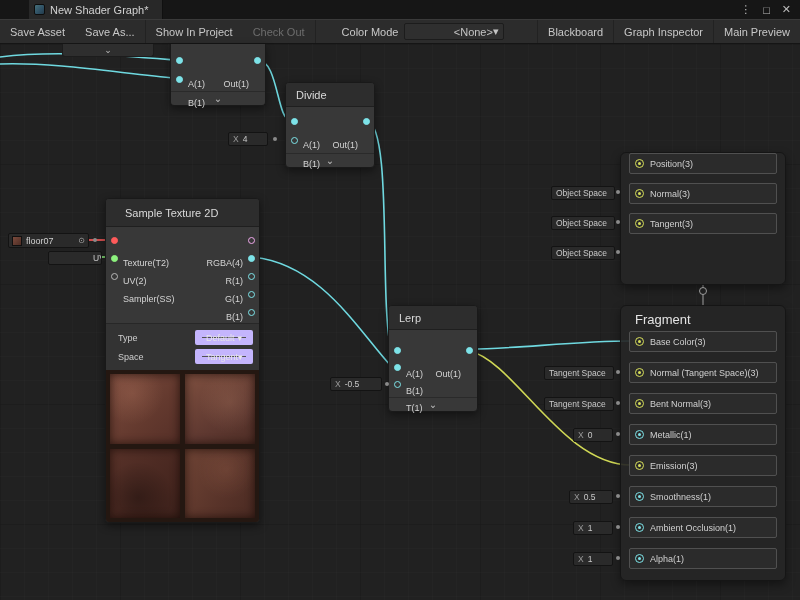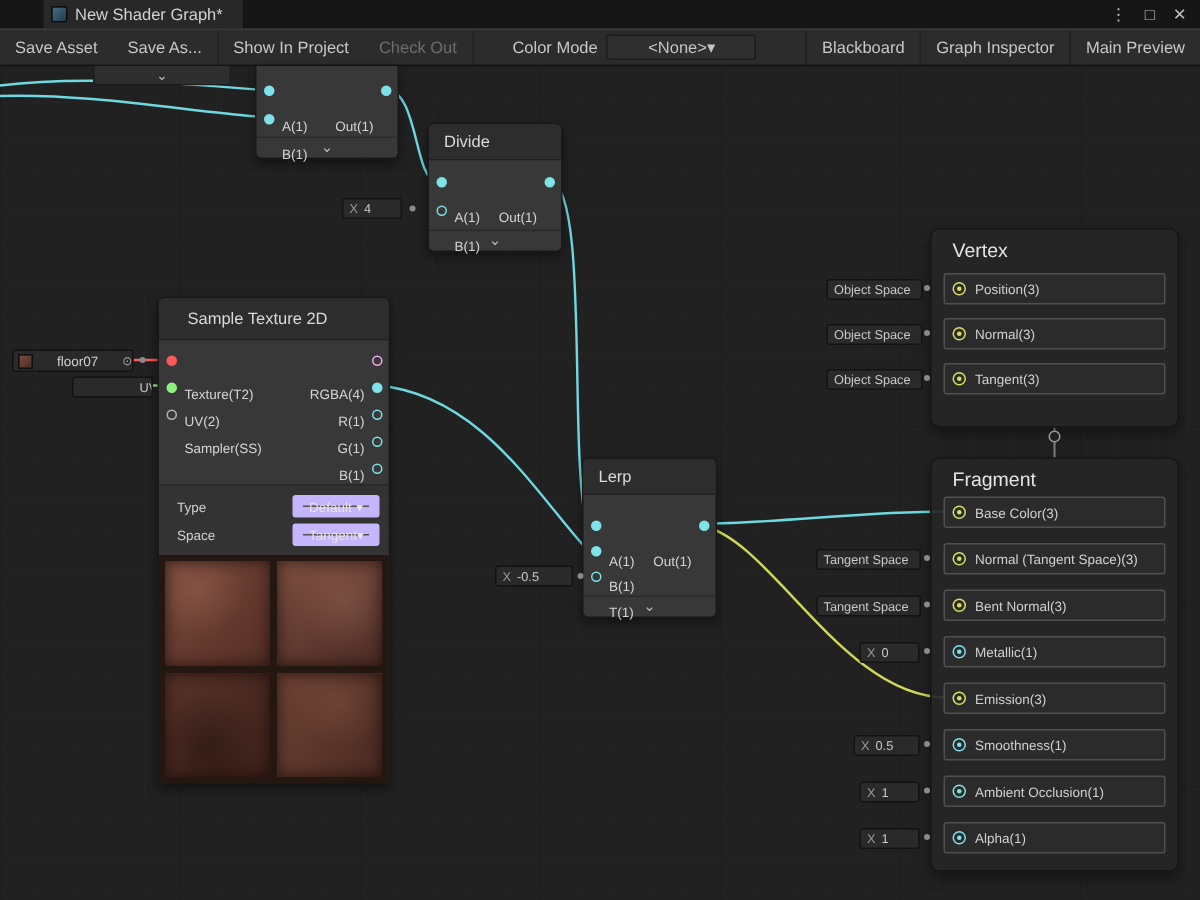--- a/index.html
+++ b/index.html
@@ -23,21 +23,21 @@
   .toolbar{ position:absolute; left:0; top:19px; width:800px; height:25px;
             background:#2c2c2c; border-top:1px solid #3a3a3a;
             border-bottom:1px solid #151515; display:flex; align-items:center;
             font-size:11px; color:#c8c8c8; }
   .tbtn{ padding:0 10px; height:100%; display:flex; align-items:center; white-space:nowrap; }
   .tbtn.disabled{ color:#6d6d6d; }
   .tsep{ width:1px; height:100%; background:#222222; }
   .tlabel{ padding:0 6px 0 26px; color:#c8c8c8; }
   .dropdown{ width:100px; height:17px; background:#2f2f2f; border:1px solid #1c1c1c;
              border-radius:2px; display:flex; align-items:center;
-             justify-content:center; padding:0 5px; color:#c4c4c4; }
+             justify-content:flex-end; padding:0 5px; color:#c4c4c4; }
   .tspacer{ flex:1; }
 
   
   .graph-bg{ position:absolute; left:0; top:44px; width:800px; height:556px;
     background-color:#212121;
     background-image:
       linear-gradient(rgba(255,255,255,0.015) 1px, transparent 1px),
       linear-gradient(90deg, rgba(255,255,255,0.015) 1px, transparent 1px),
       linear-gradient(rgba(0,0,0,0.25) 1px, transparent 1px),
       linear-gradient(90deg, rgba(0,0,0,0.25) 1px, transparent 1px);
@@ -88,21 +88,21 @@
   .tile.t4{ background:radial-gradient(circle at 60% 30%, rgba(255,170,130,.10), transparent 45%),
             linear-gradient(120deg,#6f4435,#583329 60%,#4a2a22); }
 
   
   .ext{ position:absolute; height:14px; background:#2a2a2a; border:1px solid #131313;
         border-radius:2px; display:flex; align-items:center; font-size:8.5px;
         color:#c9c9c9; padding:0 4px; white-space:nowrap; overflow:hidden; }
   .ext .xlab{ color:#9a9a9a; margin-right:4px; }
   .cdot{ position:absolute; width:4px; height:4px; border-radius:50%; background:#8a8a8a; }
   .obj-field{ position:absolute; height:15px; background:#2a2a2a; border:1px solid #131313;
-              border-radius:2px; display:flex; align-items:center; gap:16px;
+              border-radius:2px; display:flex; align-items:center; gap:4px;
               font-size:9px; color:#d0d0d0; padding:0 3px; }
   .obj-thumb{ width:10px; height:10px; background:linear-gradient(135deg,#7b4b3d,#4e2d25);
               border:1px solid #101010; flex:none; }
   .obj-picker{ margin-left:auto; color:#a8a8a8; font-size:8px; line-height:8px; }
 
   
   .cut-bar{ position:absolute; background:#2e2e2e; border:1px solid #1c1c1c; border-top:none;
             border-radius:0 0 3px 3px; display:flex; align-items:center;
             justify-content:center; color:#bdbdbd; font-size:9px; line-height:9px; }
 
@@ -327,21 +327,20 @@
     </div>
   </div>
 
   <div class="ext" style="left:330px;top:377px;width:52px;">
     <span class="xlab">X</span>
     <span>-0.5</span>
   </div>
   <div class="cdot" style="left:385px;top:382px;"></div>
 
   <div class="block" style="left:620px;top:152px;width:166px;height:133px;">
-    <div class="block-title">Vertex</div>
     <div class="brow">
       <span class="ring v3"></span>
       <span class="brow-label">Position(3)</span>
     </div>
     <div class="brow">
       <span class="ring v3"></span>
       <span class="brow-label">Normal(3)</span>
     </div>
     <div class="brow">
       <span class="ring v3"></span>

